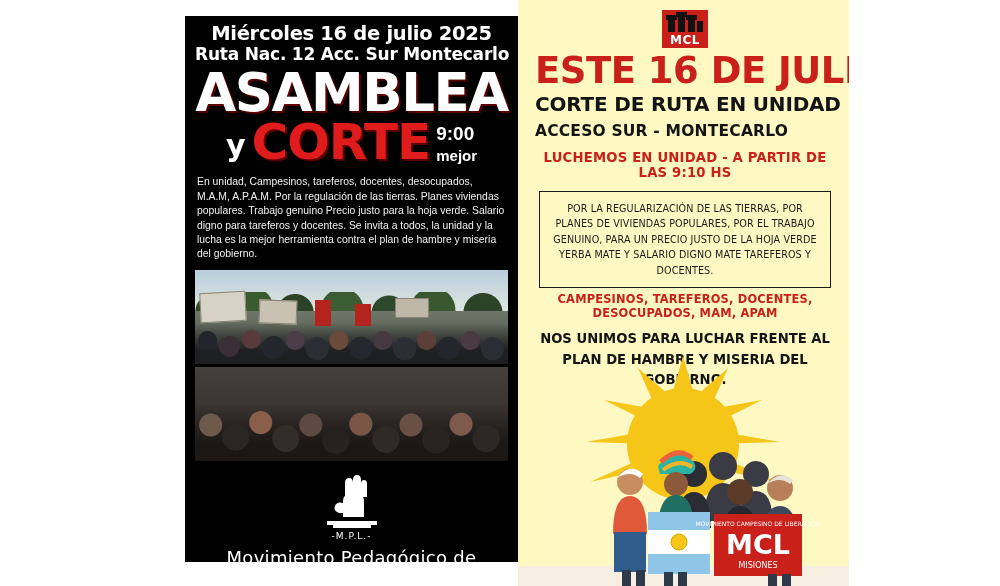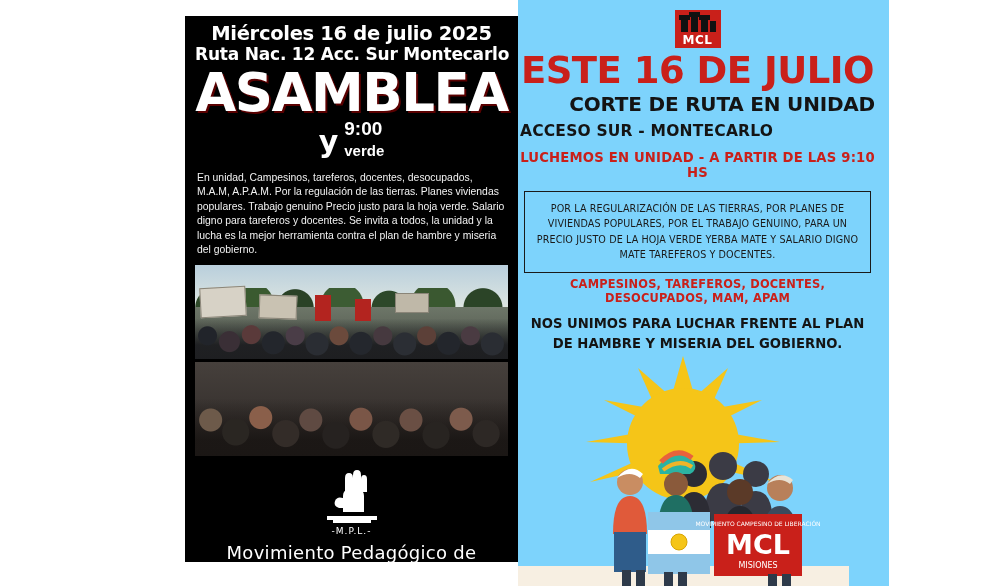--- a/index.html
+++ b/index.html
@@ -199,25 +199,25 @@
     font-size: 18px;
     letter-spacing: 0.3px;
     color: #ffffff;
     text-align: center;
   }
 
   
   .poster-right {
     position: absolute;
     left: 518px; top: 0;
-    width: 371px; height: 586px;
-    background: #7dd3fc;
+    width: 331px; height: 586px;
+    background: #fef9c3;
     color: #1a1a1a;
     overflow: hidden;
-    padding: 8px 14px 0 2px;
+    padding: 8px 14px 0 17px;
   }
   .pr-top {
     display: flex;
     align-items: center;
     justify-content: center;
     gap: 8px;
     margin-top: 2px;
   }
   .mcl-badge {
     width: 46px; height: 38px;
@@ -329,23 +329,24 @@
 
     <div class="pl-date">
       <div>Miércoles 16 de julio 2025</div>
       <div class="l2">Ruta Nac. 12 Acc. Sur Montecarlo</div>
     </div>
 
     <div class="pl-asamblea">ASAMBLEA</div>
 
     <div class="pl-corte-row">
       <span class="pl-y">y</span>
+      <span class="pl-corte">CORTE</span>
       <span class="pl-hora">
         <span>9:00</span>
-        <span class="small">verde</span>
+        <span class="small">mejor</span>
       </span>
     </div>
 
     <div class="pl-body">En unidad, Campesinos, tareferos, docentes, desocupados, M.A.M, A.P.A.M. Por la regulación de las tierras. Planes viviendas populares. Trabajo genuino Precio justo para la hoja verde. Salario digno para tareferos y docentes. Se invita a todos, la unidad y la lucha es la mejor herramienta contra el plan de hambre y miseria del gobierno.</div>
 
     <div class="pl-photos">
       <div class="photo photo-1">
         <div class="ph-sky"></div>
         <div class="ph-trees"></div>
         <div class="ph-ground"></div>

